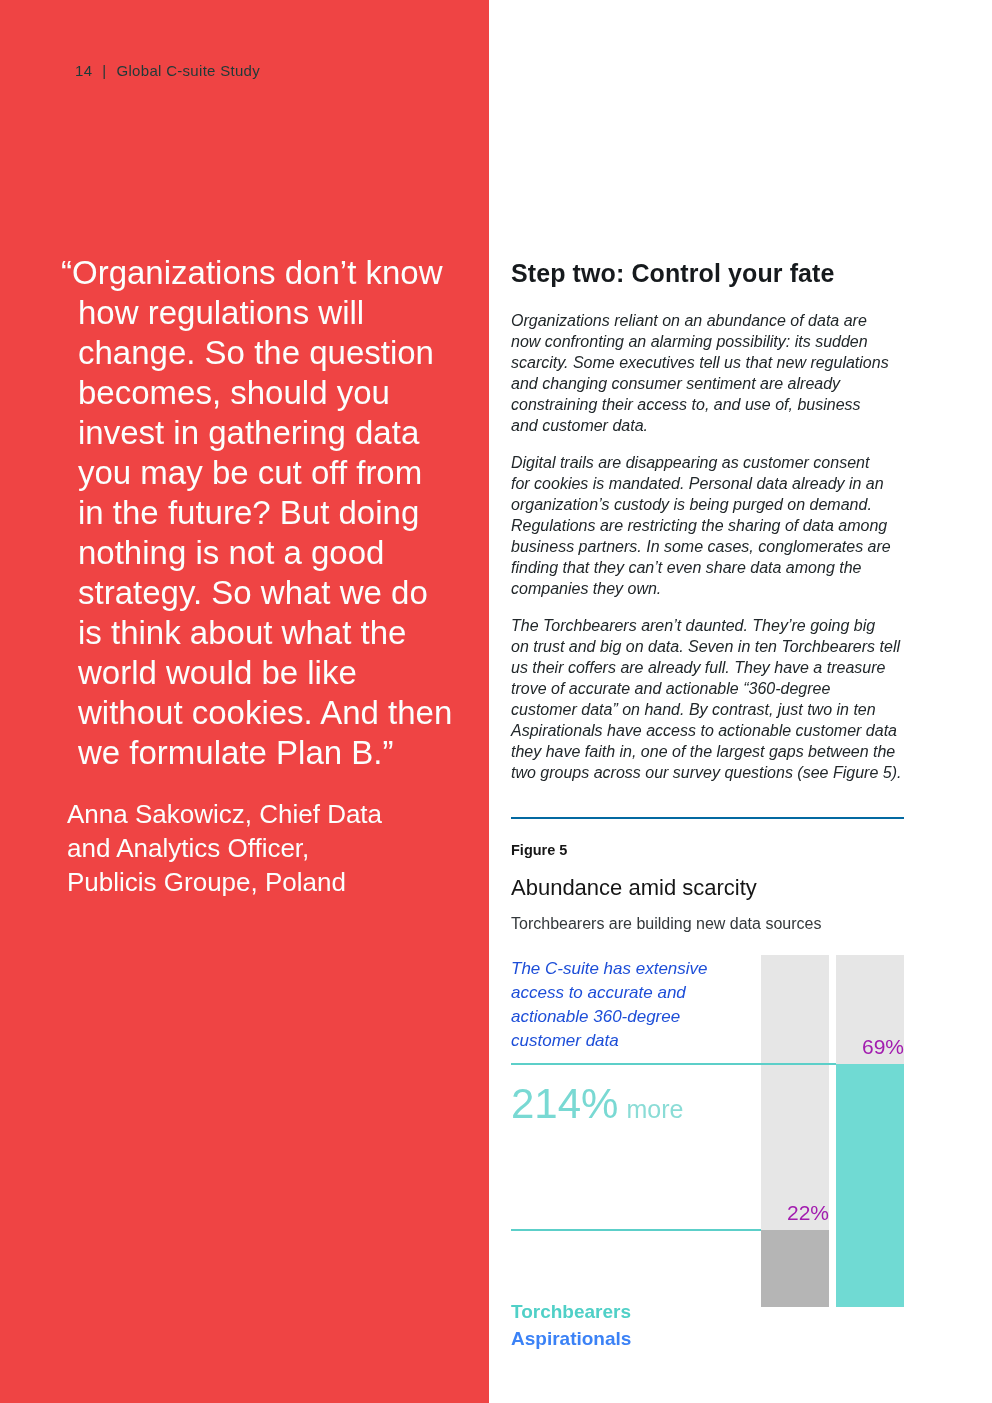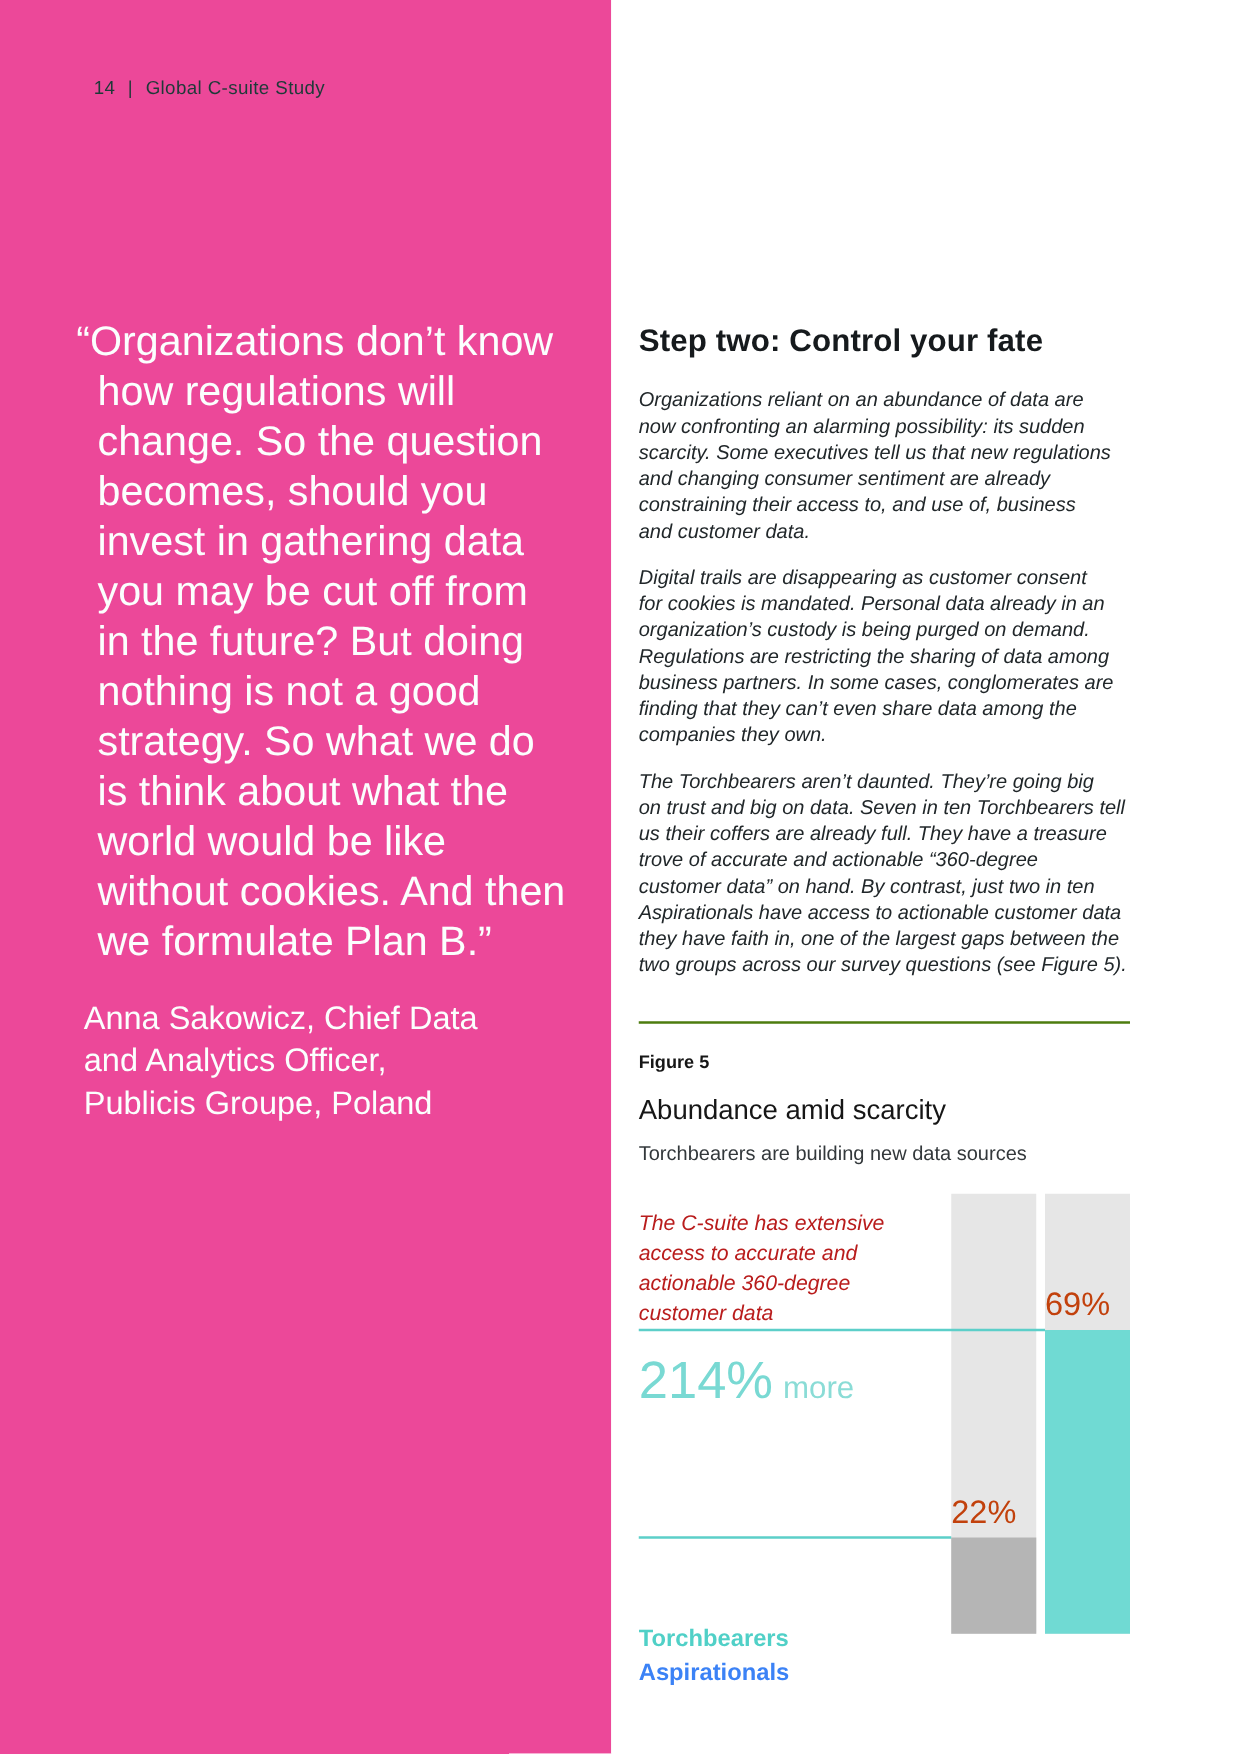--- a/index.html
+++ b/index.html
@@ -6,21 +6,21 @@
   html,body { background:#ffffff; }
   body { font-family:"Liberation Sans", sans-serif; }
   .page {
     position:relative; width:992px; height:1403px;
     background:#ffffff; overflow:hidden;
   }
 
   
   .left-panel {
     position:absolute; left:0; top:0; width:489px; height:1403px;
-    background:#ec4899;
+    background:#ef4444;
   }
   .page-header {
     position:absolute; left:75px; top:62px;
     font-size:15px; color:#1d3a38; letter-spacing:.3px;
   }
   .page-header .sep { margin:0 10px; }
   .pull-quote {
     position:absolute; left:78px; top:253px; width:402px;
     font-size:33px; line-height:40px; color:#fbfffe;
     white-space:pre-line; text-indent:-17px;
@@ -43,40 +43,40 @@
   }
   .article p {
     font-size:16px; line-height:21px; color:#21272a;
     white-space:pre-line; margin:0 0 16px 0;font-style:italic;
   }
   .article p:last-child { margin-bottom:0; }
 
   
   .figure {
     position:absolute; left:22px; top:817px; width:393px; height:526px;
-    border-top:2px solid #4d7c0f;
+    border-top:2px solid #0369a1;
   }
   .fig-label { margin-top:22px; font-size:14.5px; line-height:18px; font-weight:bold; color:#161616; }
   .fig-title { margin-top:15px; font-size:22px; line-height:27px; color:#161616; }
   .fig-subtitle { margin-top:13px; font-size:16px; line-height:20px; color:#33383b; }
 
   .plot { position:relative; margin-top:21px; width:393px; height:352px; }
   .chart-annotation {
-    position:absolute; left:0; top:12px; width:258px;
-    font-style:italic; font-size:17px; line-height:24px; color:#b91c1c;
+    position:absolute; left:0; top:2px; width:258px;
+    font-style:italic; font-size:17px; line-height:24px; color:#1d4ed8;
     white-space:pre-line; z-index:3;
   }
   .bar { position:absolute; top:0; bottom:0; width:68px; z-index:1; }
   .bar-aspirationals { left:250px; }
   .bar-torchbearers  { left:325px; }
   .bar-track { position:absolute; inset:0; background:#e6e6e6; }
   .bar-fill  { position:absolute; left:0; bottom:0; width:100%; }
   .bar-value {
-    position:absolute; left:0; width:100%; text-align:left;
-    font-size:26px; color:#c2410c; z-index:4;
+    position:absolute; left:0; width:100%; text-align:right;
+    font-size:21px; color:#a21caf; z-index:4;
   }
   .level-line { position:absolute; left:0; height:2px; background:#5ccfc9; z-index:2; }
   .level-line-torchbearers { width:325px; }
   .level-line-aspirationals { width:250px; }
   .highlight { position:absolute; left:0; z-index:3; white-space:nowrap; }
   .highlight-value  { font-size:42px; line-height:46px; color:#79d9d3; }
   .highlight-suffix { font-size:25px; color:#8adcd6; margin-left:8px; }
 
   .legend { position:absolute; left:0; top:479px; }
   .legend-item { font-size:19px; line-height:27px; font-weight:bold; }

